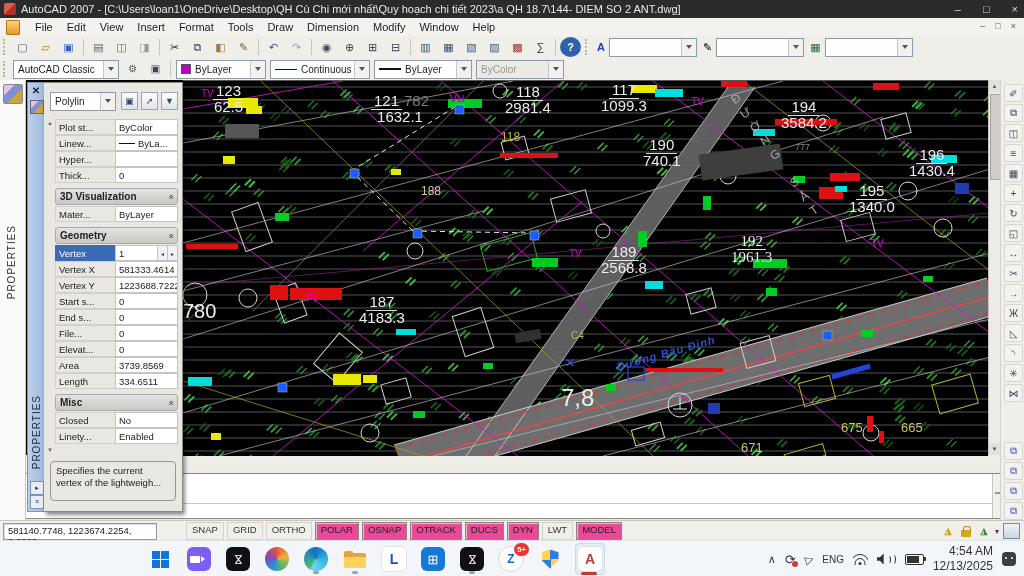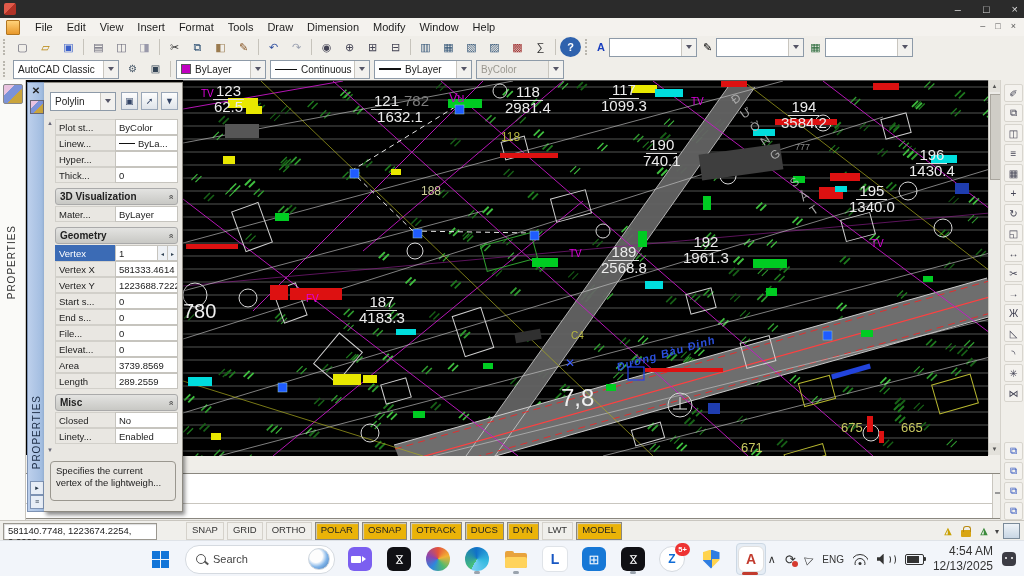--- a/index.html
+++ b/index.html
@@ -56,21 +56,21 @@
   #cmdline{left:0;top:470px;width:1024px;height:50px;background:#ecebe7;z-index:2;}
   #cmd-inner{position:absolute;left:2px;top:3px;width:1003px;height:44px;background:#fff;border:1px solid #8a877f;}
   #cmd-div{position:absolute;left:0;right:14px;bottom:14px;height:1px;background:#c9c6bf;}
   #cmd-scroll{position:absolute;right:0;top:0;bottom:0;width:13px;background:#f0efeb;border-left:1px solid #c9c6bf;}
   #cmd-scroll i{position:absolute;left:2px;top:18px;width:8px;height:2px;background:#999;}
   
   #statusbar{left:0;top:520px;width:1024px;height:20px;background:#f0efeb;border-top:1px solid #c9c6bf;z-index:5;font-size:10px;color:#222;}
   #coords{position:absolute;left:3px;top:2px;width:148px;height:14px;background:#fff;border:1px solid #9a978f;box-shadow:inset 1px 1px 1px #ddd;font-size:9.5px;padding:1px 0 0 4px;}
   #status-btns{position:absolute;left:186px;top:1px;display:flex;gap:3px;}
   .sbtn{height:15px;padding:1px 5px 0;font-size:9.5px;}
-  .sbtn.on{border:1px solid #8a877f;background:#eab308;box-shadow:inset 1px 1px 1px #cfcdc6;}
+  .sbtn.on{border:1px solid #8a877f;background:#ec4899;box-shadow:inset 1px 1px 1px #cfcdc6;}
   .sbtn.off{border:1px solid #d5d2cb;background:#f0efeb;color:#333;}
   #status-right{position:absolute;right:4px;top:2px;display:flex;align-items:center;gap:4px;}
   .sico{width:14px;height:13px;display:flex;align-items:center;justify-content:center;font-size:9px;}
   .lockbody{width:10px;height:7px;background:#d8a514;border-radius:1px;margin-top:4px;position:relative;}
   .lockbody:before{content:"";position:absolute;left:2px;top:-4px;width:6px;height:5px;border:1.5px solid #b88a10;border-bottom:none;border-radius:3px 3px 0 0;}
   .cleanbtn{width:15px;height:14px;border:1px solid #7a8a99;background:linear-gradient(180deg,#eef3f8,#c8d6e4);}
   
   #taskbar{left:0;top:540px;width:1024px;height:36px;background:#f2f5fa;border-top:1px solid #dfe3e8;z-index:40;}
   #task-left{position:absolute;left:146px;top:0;height:36px;display:flex;align-items:center;gap:11px;}
   .app{position:relative;width:28px;height:30px;display:flex;align-items:center;justify-content:center;border-radius:4px;}
@@ -144,20 +144,21 @@
   .lw-glyph{display:inline-block;width:16px;height:1px;background:#111;margin-right:3px;}
   #pal-desc{position:absolute;left:6px;right:6px;bottom:10px;height:32px;border:1px solid #9a978f;border-radius:4px;background:#e9e7e2;font-size:9.5px;color:#222;padding:3px 5px;line-height:1.25;}
 </style>
 </head>
 <body>
 
 <div id="root">
 
   <div id="titlebar" class="abs">
     <span id="tb-appicon"></span>
+    <span id="tb-title">AutoCAD 2007 - [C:\Users\loan1\OneDrive\Desktop\QH Cù Chi mới nhất\Quy hoạch chi tiết 2023\a QH 18.7\144- DIEM SO 2 ANT.dwg]</span>
     <span class="tb-ctrls">
       <span>–</span>
       <span>□</span>
       <span>×</span>
     </span>
   </div>
 
   <div id="menubar" class="abs">
     <span id="mb-icon"></span>
     <span id="menu-items" style="display:flex">
@@ -930,21 +931,21 @@
         </svg></div>
     <div id="labels">
         <div class="parcel" style="left: 30px; top: 2px;"><span class="pid">123</span><div class="parea">62.5</div></div>
         <div class="parcel" style="left: 188px; top: 12px;"><span class="pid">121</span><span class="pghost">782</span><div class="parea">1632.1</div></div>
         <div class="parcel" style="left: 322px; top: 3px;"><span class="pid">118</span><div class="parea">2981.4</div></div>
         <div class="parcel" style="left: 418px; top: 1px;"><span class="pid">117</span><div class="parea">1099.3</div></div>
         <div class="parcel" style="left: 598px; top: 18px;"><span class="pid">194</span><div class="parea">3584.2</div></div>
         <div class="parcel" style="left: 460px; top: 56px;"><span class="pid">190</span><div class="parea">740.1</div></div>
         <div class="parcel" style="left: 726px; top: 66px;"><span class="pid">196</span><div class="parea">1430.4</div></div>
         <div class="parcel" style="left: 666px; top: 102px;"><span class="pid">195</span><div class="parea">1340.0</div></div>
-        <div class="parcel" style="left: 500px; top: 153px;"><span class="pid">192</span><div class="parea">1961.3</div></div>
+        <div class="parcel" style="left: 548px; top: 153px; font-family: Liberation Serif, serif;"><span class="pid">192</span><div class="parea">1961.3</div></div>
         <div class="parcel" style="left: 418px; top: 163px;"><span class="pid">189</span><div class="parea">2568.8</div></div>
         <div class="parcel" style="left: 176px; top: 213px;"><span class="pid">187</span><div class="parea">4183.3</div></div>
         <div class="dtext" style="left: 318px; top: 50px; color: rgb(184, 184, 64); font-size: 12px;">118</div>
         <div class="dtext" style="left: 238px; top: 104px; color: rgb(207, 207, 154); font-size: 12px;">188</div>
         <div class="dtext" style="left: 378px; top: 305px; color: rgb(240, 240, 240); font-size: 24px;">7,8</div>
         <div class="dtext" style="left: 0px; top: 220px; color: rgb(240, 240, 240); font-size: 20px;">780</div>
         <div class="dtext" style="left: 658px; top: 340px; color: rgb(200, 200, 96); font-size: 13px;">675</div>
         <div class="dtext" style="left: 718px; top: 340px; color: rgb(200, 200, 96); font-size: 13px;">665</div>
         <div class="dtext" style="left: 558px; top: 360px; color: rgb(200, 200, 96); font-size: 13px;">671</div>
         <div class="dtext" style="left: 612px; top: 62px; color: rgb(138, 138, 138); font-size: 9px;">777</div>
@@ -1027,25 +1028,20 @@
   <div id="taskbar" class="abs">
     <div id="task-left">
       <div class="app">
           <span id="start-icon">
             <i></i>
             <i></i>
             <i></i>
             <i></i>
           </span>
         </div>
-      <div id="search-pill">
-        <span class="mag"></span>
-        <span>Search</span>
-        <span id="search-weather"></span>
-      </div>
       <div id="task-apps" style="display:flex;gap:11px;align-items:center">
           <div class="app">
             <span class="ic24 chatic">
               <span class="camb"></span>
               <span class="camt"></span>
             </span>
           </div>
           <div class="app">
             <span class="ic24 capcutic">
               <span>⋈</span>
@@ -1188,21 +1184,21 @@
           <div class="prow">
             <span class="plabel">Elevat...</span>
             <span class="pvalue">0</span>
           </div>
           <div class="prow">
             <span class="plabel">Area</span>
             <span class="pvalue">3739.8569</span>
           </div>
           <div class="prow">
             <span class="plabel">Length</span>
-            <span class="pvalue">289.2559</span>
+            <span class="pvalue">334.6511</span>
           </div>
           <div class="sect-head">Misc<span class="chev">»</span></div>
           <div class="prow">
             <span class="plabel">Closed</span>
             <span class="pvalue">No</span>
           </div>
           <div class="prow">
             <span class="plabel">Linety...</span>
             <span class="pvalue">Enabled</span>
           </div>

